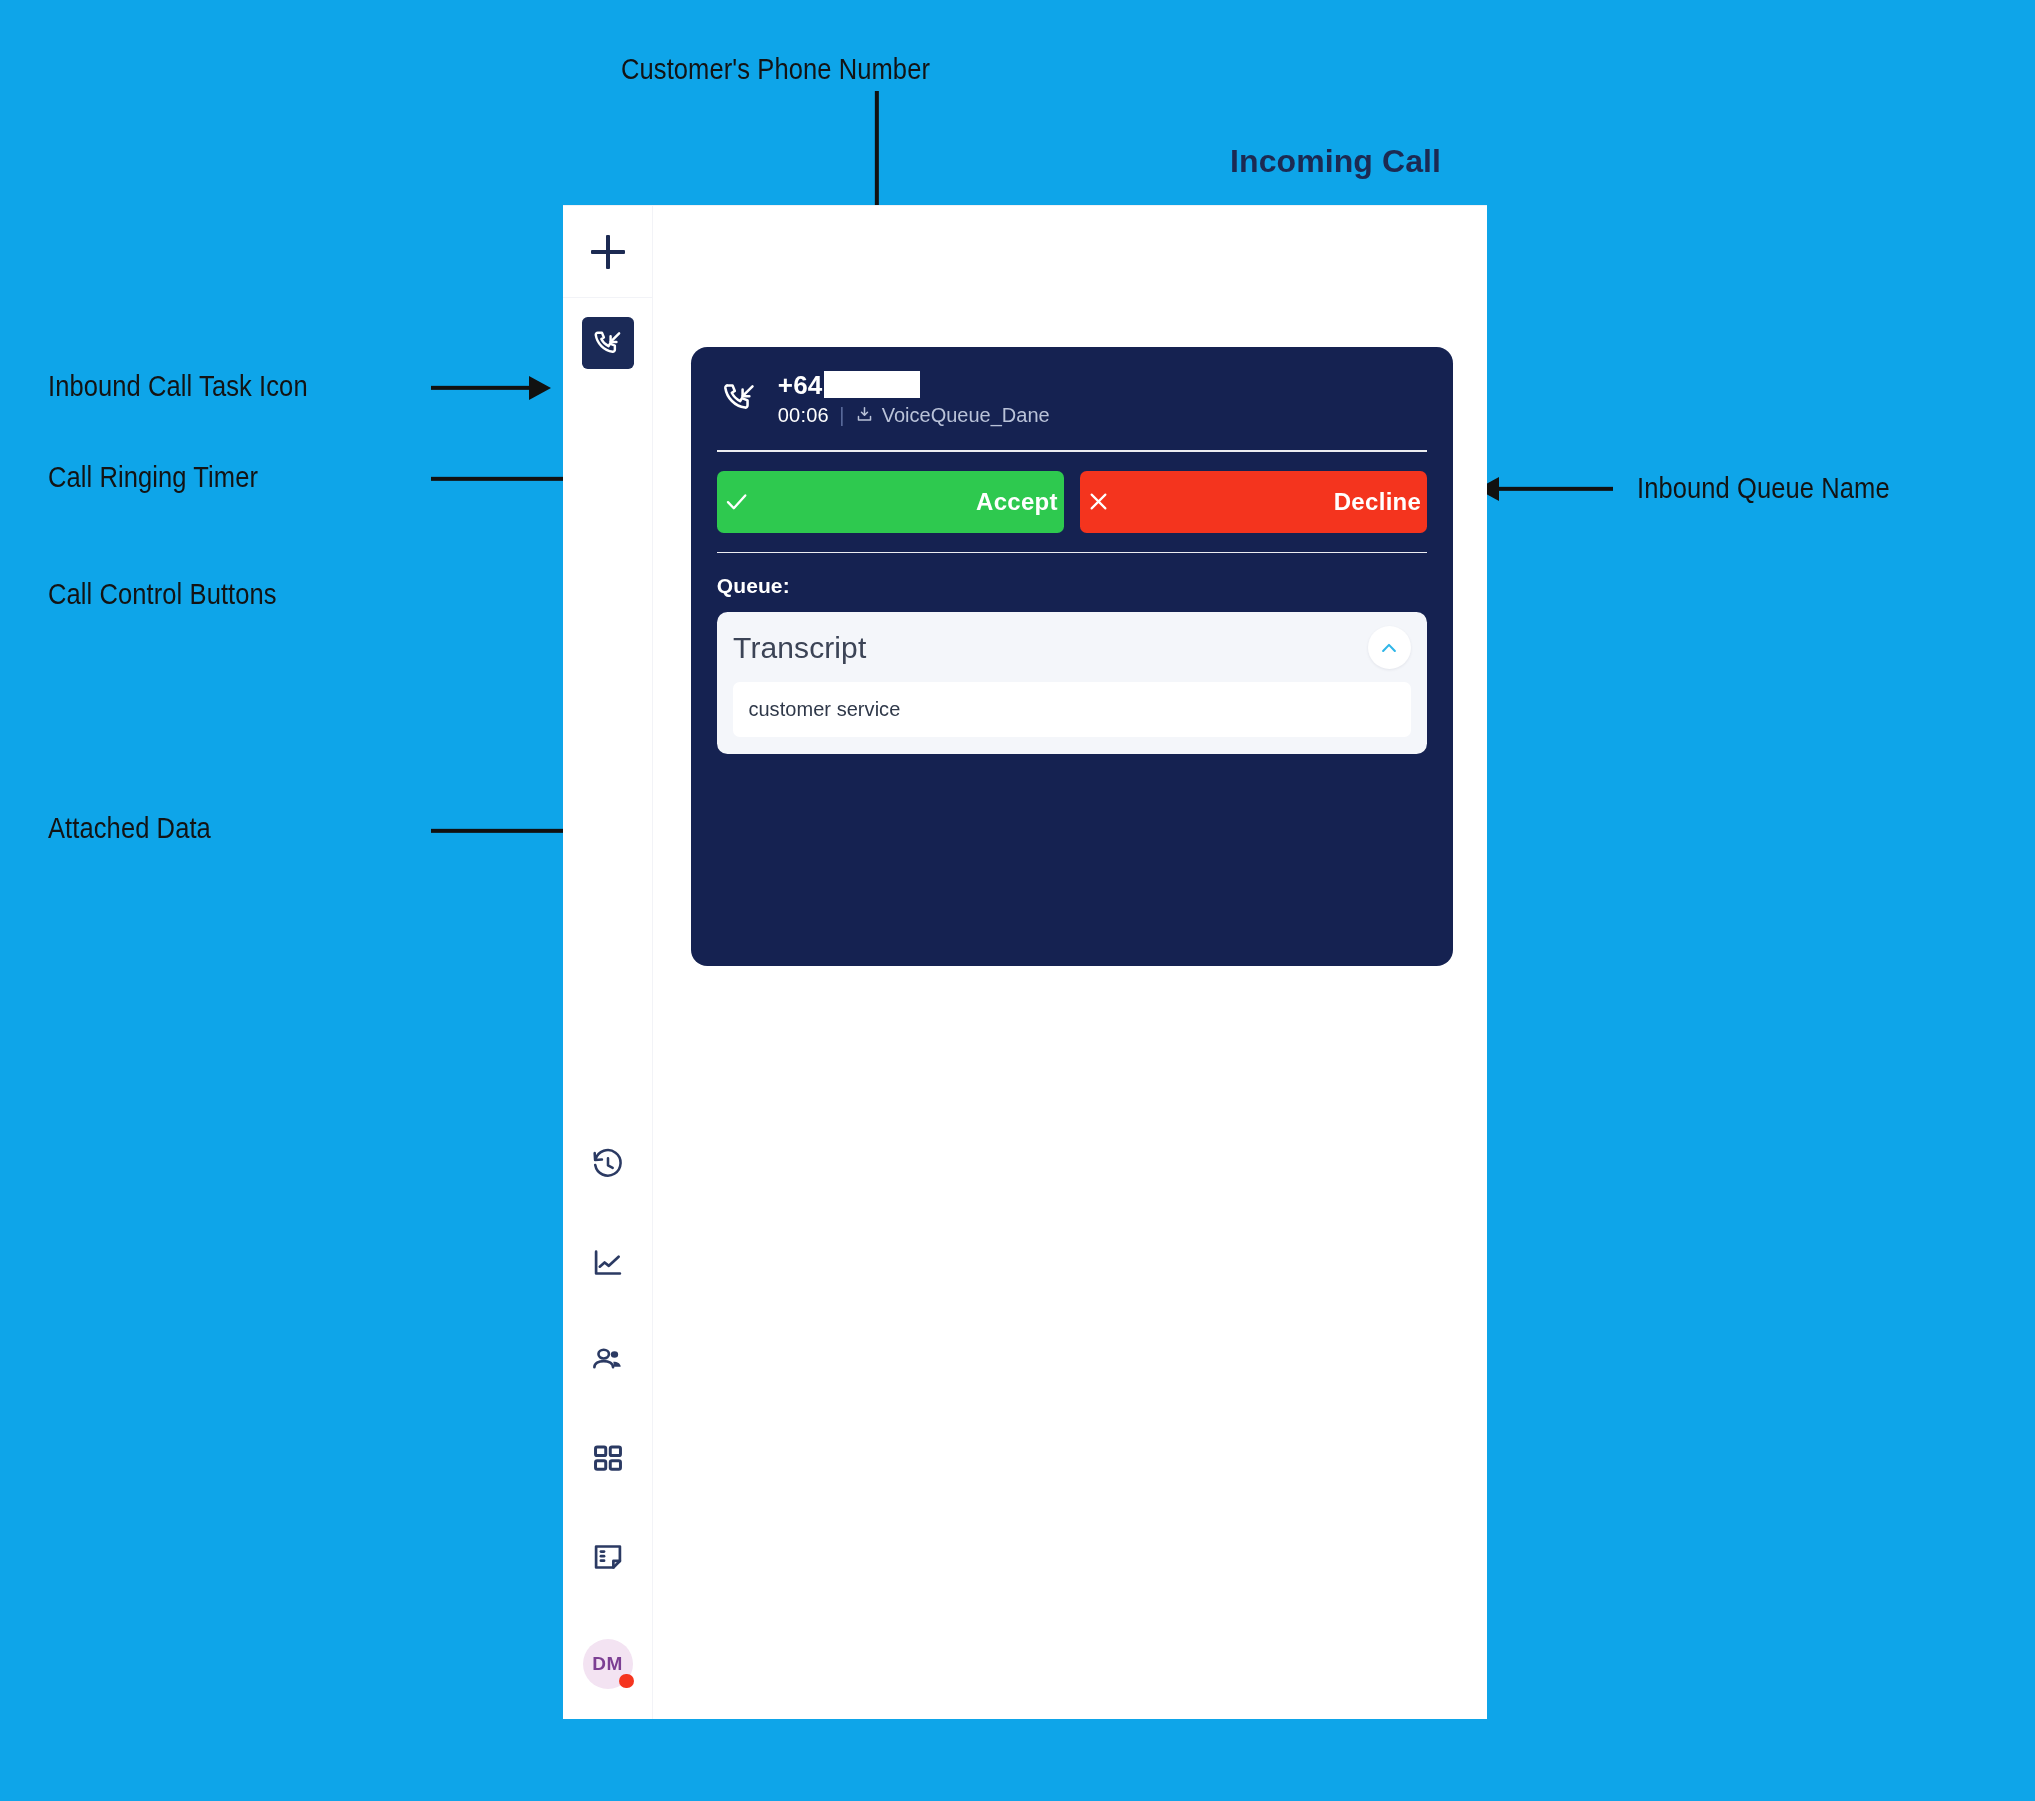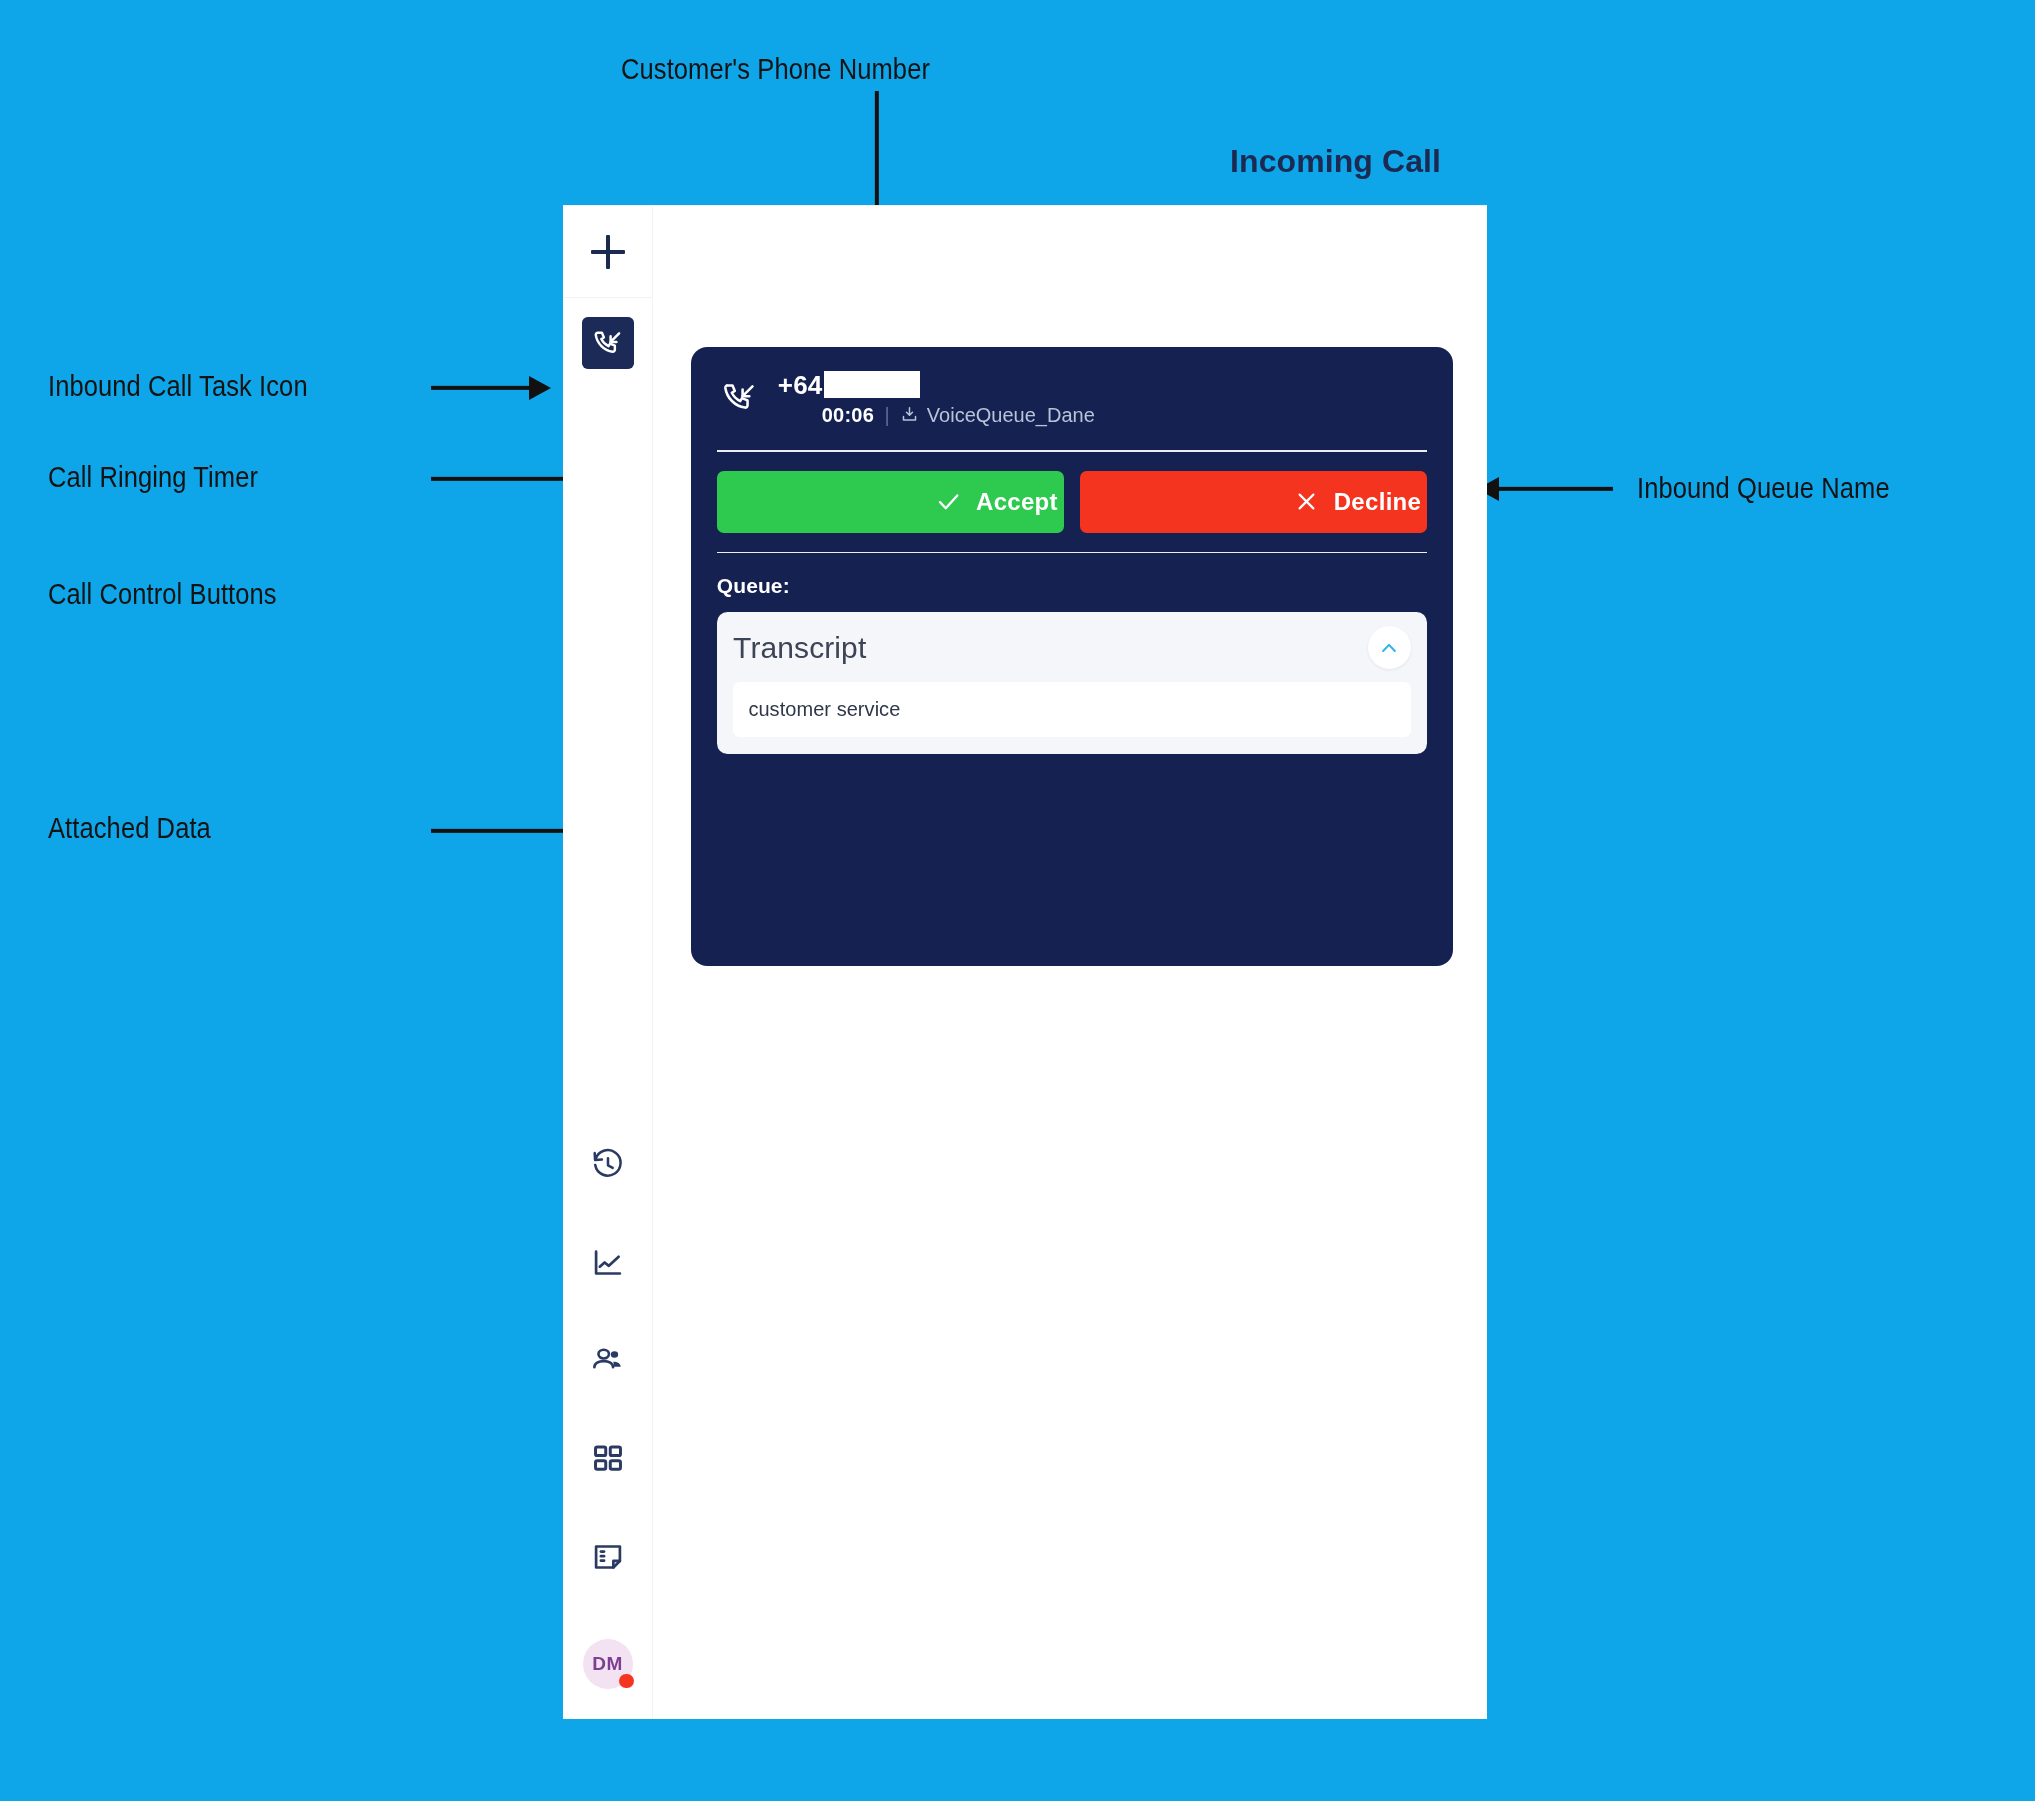--- a/index.html
+++ b/index.html
@@ -202,39 +202,39 @@
     display:inline-block;
     width:96px;height:27px;
     background:#ffffff;
     margin-left:1px;
     vertical-align:middle;
   }
   .meta-row{
     display:flex;align-items:center;gap:10.5px;
     font-size:20px;line-height:1;
   }
-  .meta-timer{font-weight:700;color:#ffffff;letter-spacing:0.2px;margin-left:44px;}
+  .meta-timer{font-weight:400;color:#ffffff;letter-spacing:0.2px;}
   .meta-sep{color:#5a6a9c;font-weight:400;}
   .meta-queue{
     display:flex;align-items:center;gap:7.7px;
     color:#b9c2d8;font-weight:400;
   }
   .divider{
     height:1.9px;background:#ffffff;opacity:.92;
     margin:25px 4.8px 0 4.8px;
   }
   .btn-row{
     display:flex;gap:16.3px;
     margin:19px 4.8px 0 4.8px;
   }
   .call-btn{
     flex:1 1 0;
     height:62px;
     border:none;border-radius:6.7px;
-    display:flex;align-items:center;justify-content:flex-end;gap:14.4px;
+    display:flex;align-items:center;justify-content:space-between;gap:14.4px;
     font-size:24px;font-weight:700;letter-spacing:0.3px;
     color:#ffffff;cursor:pointer;
     font-family:"Liberation Sans","DejaVu Sans",sans-serif;
   }
   .btn-accept{background:#2ec94f;}
   .btn-decline{background:#f4341e;}
   .attr-label{
     margin:21px 4.8px 0 4.8px;
     font-size:21px;font-weight:700;letter-spacing:0.1px;
   }

